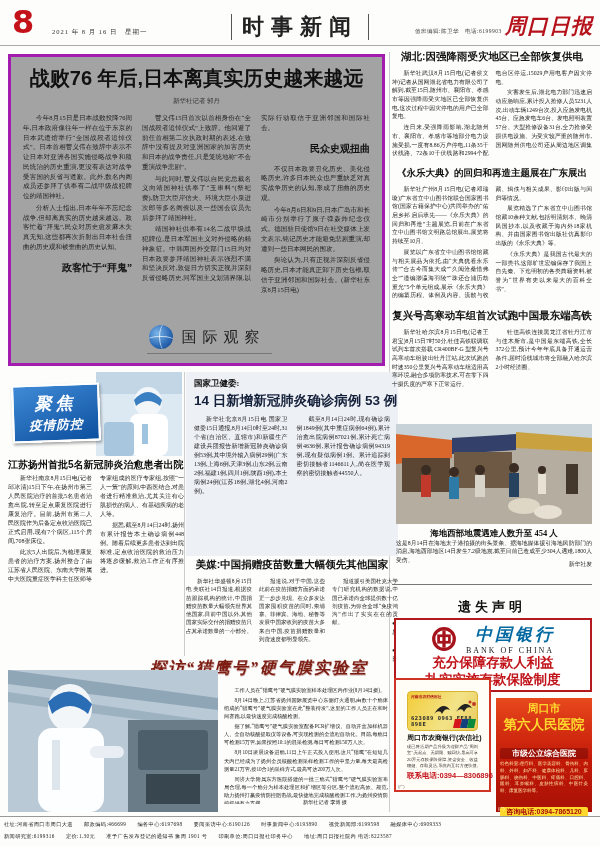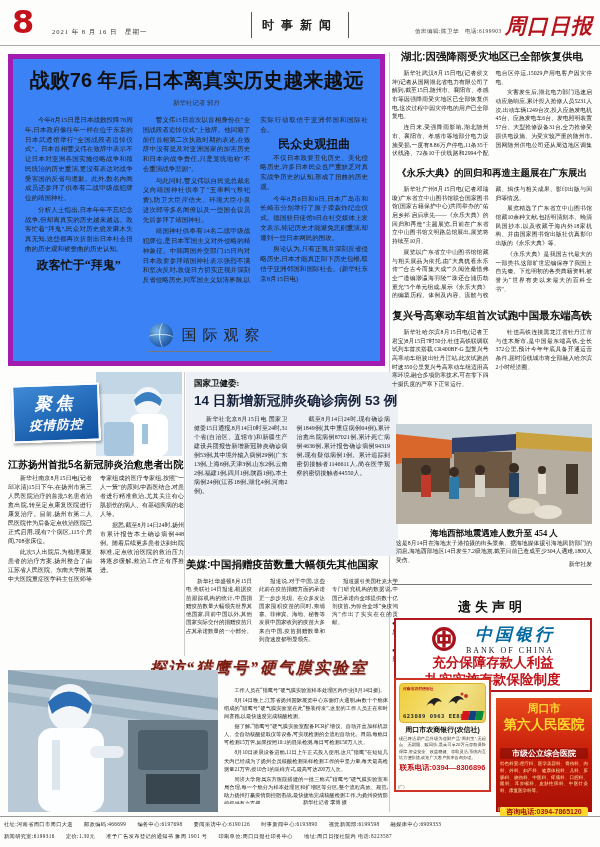--- a/index.html
+++ b/index.html
@@ -9,51 +9,51 @@
     background:#fdfdfc; overflow:hidden;
     font-family:"Liberation Serif","DejaVu Serif",serif; color:#1a1a1a;
   }
   .abs { position:absolute; }
   .hairline { position:absolute; background:#aaa; }
   
   .pageno { left:12px; top:6px; font-family:"DejaVu Sans",sans-serif; font-weight:bold; font-size:32px; color:#c3121a; line-height:1; }
   .pgdate { left:52px; top:28px; font-size:6.5px; color:#333; letter-spacing:1px; }
   .secwrap { left:215px; top:12px; width:170px; display:flex; align-items:center; justify-content:center; gap:10px; }
   .secbar { width:1px; height:26px; background:#555; }
-  .sectitle { font-size:12px; font-weight:bold; letter-spacing:7px; color:#222; white-space:nowrap; }
+  .sectitle { font-size:22px; font-weight:bold; letter-spacing:7px; color:#222; white-space:nowrap; }
   .editorline { left:415px; top:28px; font-size:5.5px; color:#444; letter-spacing:0.5px; }
   .masthead { left:505px; top:12px; width:90px; font-size:21px; font-weight:bold; font-style:italic; color:#b5121b; letter-spacing:1px; white-space:nowrap; }
   
-  .mainbox { left:8px; top:54px; width:377px; height:312px; border:5px solid #a21caf; background:#3b82f6; padding:6px 12px; }
+  .mainbox { left:8px; top:54px; width:377px; height:312px; border:3px solid #a21caf; background:#a3a3a3; padding:6px 12px; }
   .ma-title { text-align:center; font-family:"Liberation Sans","DejaVu Sans",sans-serif; font-weight:bold; font-size:20px; color:#111; margin-top:2px; white-space:nowrap; }
   .ma-byline { text-align:center; font-size:6.5px; color:#333; margin-top:5px; }
   .ma-body { margin-top:7px; height:216px; column-count:3; column-gap:10px; overflow:hidden; font-size:6.5px; line-height:1.5; text-align:justify; color:#222; }
   .p { text-indent:2em; margin-bottom:2px; }
-  .subhead { text-align:center; font-size:12px; font-weight:bold; margin:0 0; color:#111; }
+  .subhead { text-align:right; font-size:10px; font-weight:bold; margin:8px 0; color:#111; }
   .stamp { left:50%; bottom:9px; transform:translateX(-40%); display:flex; align-items:center; gap:9px; border-bottom:1px solid #777; padding:0 6px 4px 2px; }
   .globe { width:24px; height:24px; border-radius:50%; background:radial-gradient(circle at 35% 35%, #7db6e8, #2f6db8 55%, #123f7d); position:relative; overflow:hidden; }
   .globe:before { content:""; position:absolute; left:45%; top:-10%; width:55%; height:120%; border-left:1px solid rgba(255,255,255,.7); border-radius:50%; }
   .globe:after { content:""; position:absolute; top:45%; left:-10%; height:40%; width:120%; border-top:1px solid rgba(255,255,255,.7); border-radius:50%; }
   .stamp-text { font-size:15px; letter-spacing:6px; color:#222; white-space:nowrap; }
   
   .nurse-photo { left:96px; top:372px; width:86px; height:84px; background:linear-gradient(135deg,#cfe0ee 0%,#eef4f9 35%,#d7e5f0 60%,#bcd2e4 100%); overflow:hidden; }
   .nurse-photo svg { width:100%; height:100%; display:block; }
   .focus-badge { left:12px; top:384px; width:88px; height:58px; transform:rotate(-2deg); background:linear-gradient(160deg,#3f8ad6,#0c4f9e); border:2px solid #fff; box-shadow:1px 2px 3px rgba(0,0,0,.35); display:flex; flex-direction:column; align-items:center; justify-content:center; color:#fff; font-weight:bold; font-style:italic; font-family:"Liberation Sans","DejaVu Sans",sans-serif; }
   .focus-badge .b1 { font-size:17px; letter-spacing:4px; }
   .focus-badge .b2 { font-size:12.5px; letter-spacing:1px; margin-top:2px; }
   .left-title { left:8px; top:458px; width:176px; font-family:"Liberation Sans","DejaVu Sans",sans-serif; font-weight:bold; font-size:10px; white-space:nowrap; color:#111; }
   .left-body { left:8px; top:474px; width:176px; height:180px; column-count:2; column-gap:8px; font-size:6px; line-height:1.5; text-align:justify; overflow:hidden; color:#222; }
   
   .covid { left:186px; top:372px; width:212px; height:184px; background:#edf1f6; padding:6px 8px; }
   .covid-kicker { font-size:8.5px; font-weight:bold; color:#111; }
   .covid-t { text-align:center; font-family:"Liberation Sans","DejaVu Sans",sans-serif; font-weight:bold; font-size:13.5px; color:#15203a; margin-top:2px; white-space:nowrap; }
   .covid-body { margin-top:5px; height:112px; column-count:2; column-gap:9px; font-size:6px; line-height:1.5; text-align:justify; overflow:hidden; color:#222; }
   
   .usm { left:186px; top:558px; width:212px; height:100px; }
-  .usm-title { font-family:"Liberation Sans","DejaVu Sans",sans-serif; font-weight:bold; font-size:10.5px; white-space:nowrap; color:#111; }
+  .usm-title { text-align:center; font-family:"Liberation Sans","DejaVu Sans",sans-serif; font-weight:bold; font-size:10.5px; white-space:nowrap; color:#111; }
   .usm-body { margin-top:5px; height:78px; column-count:3; column-gap:7px; font-size:5.5px; line-height:1.5; text-align:justify; overflow:hidden; color:#222; }
   
   .lab { left:8px; top:660px; width:339px; height:152px; }
   .lab-title { position:absolute; left:142px; top:-2px; font-size:16px; font-weight:bold; font-style:italic; letter-spacing:2px; color:#7d1d12; white-space:nowrap; text-shadow:0.5px 0.5px 0 #caa; }
   .lab-photo { position:absolute; left:0; top:10px; width:210px; height:142px; background:#b9c9d5; overflow:hidden; }
   .lab-photo svg { width:100%; height:100%; display:block; }
   .lab-text { position:absolute; left:216px; top:26px; width:164px; height:118px; font-size:5.2px; line-height:1.55; text-align:justify; overflow:hidden; color:#222; }
   .lab-credit { position:absolute; right:0; bottom:6px; font-size:5.2px; color:#222; }
   
   .r-art { left:392px; width:200px; }
@@ -71,21 +71,21 @@
   .ln-item { margin-bottom:1px; }
   .ln-date { display:block; text-align:right; }
   
   .boc { left:394px; top:618px; width:198px; height:74px; border:2px solid #b3191c; background:#fff; padding:3px 4px; }
   .boc-row { display:flex; align-items:center; justify-content:center; gap:8px; }
   .boc-logo { width:26px; height:26px; }
   .boc-cn { font-size:17px; font-weight:bold; font-style:italic; color:#0369a1; letter-spacing:3px; white-space:nowrap;margin-left:10px; }
   .boc-en { font-size:8px; letter-spacing:2px; color:#222; text-align:center; }
   .boc-slogan { text-align:center; font-family:"Liberation Sans","DejaVu Sans",sans-serif; font-weight:bold; font-size:13.5px; color:#c01218; line-height:1.25; white-space:nowrap; }
   
-  .bankad { left:394px; top:678px; width:97px; height:114px; border:2px solid #cf3326; background:#fffdf6; padding:3px; font-family:"Liberation Sans","DejaVu Sans",sans-serif; }
+  .bankad { left:394px; top:678px; width:97px; height:114px; border:2px solid #cf3326; background:#fffdf6; padding:11px; font-family:"Liberation Sans","DejaVu Sans",sans-serif; }
   .card { position:relative; width:100%; height:40px; border-radius:4px; background:linear-gradient(120deg,#f2cd3a,#f3e388 60%,#e8c95a); overflow:hidden; border:1px solid #d8b42e; }
   .card-label { position:absolute; left:3px; top:2px; font-size:3.8px; color:#b3191c; font-weight:bold; }
   .card-number { position:absolute; left:3px; bottom:3px; font-size:5.5px; font-weight:bold; color:#2a2a2a; letter-spacing:0.5px; font-family:"DejaVu Sans Mono",monospace; }
   .card svg { position:absolute; left:22px; top:8px; width:48px; height:20px; }
   .unionpay { position:absolute; right:2px; bottom:2px; display:flex; }
   .unionpay i { width:7px; height:9px; transform:skewX(-12deg); display:block; }
   .up-r { background:#d6141c; } .up-b { background:#13407f; } .up-g { background:#0b8a3c; }
   .bank-title { text-align:center; font-size:7px; font-weight:bold; color:#111; margin-top:2px; white-space:nowrap; }
   .bank-lines { font-size:4.2px; line-height:1.5; color:#333; text-align:justify; margin-top:1px; height:26px; overflow:hidden; }
   .bank-phone { text-align:center; font-size:7.5px; font-weight:bold; color:#c3121a; margin-top:1px; white-space:nowrap; }

